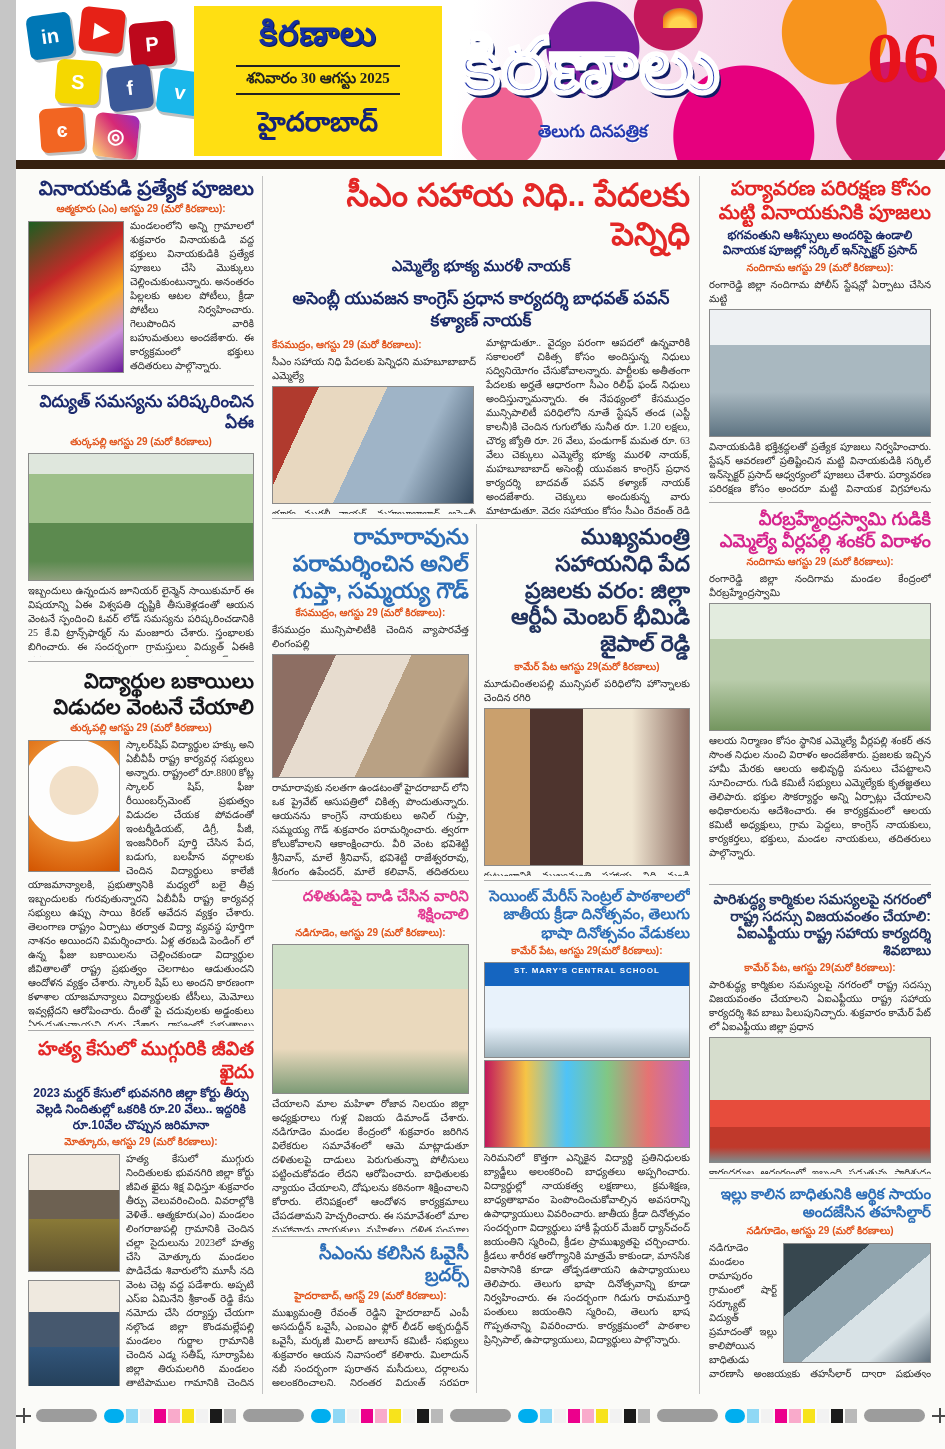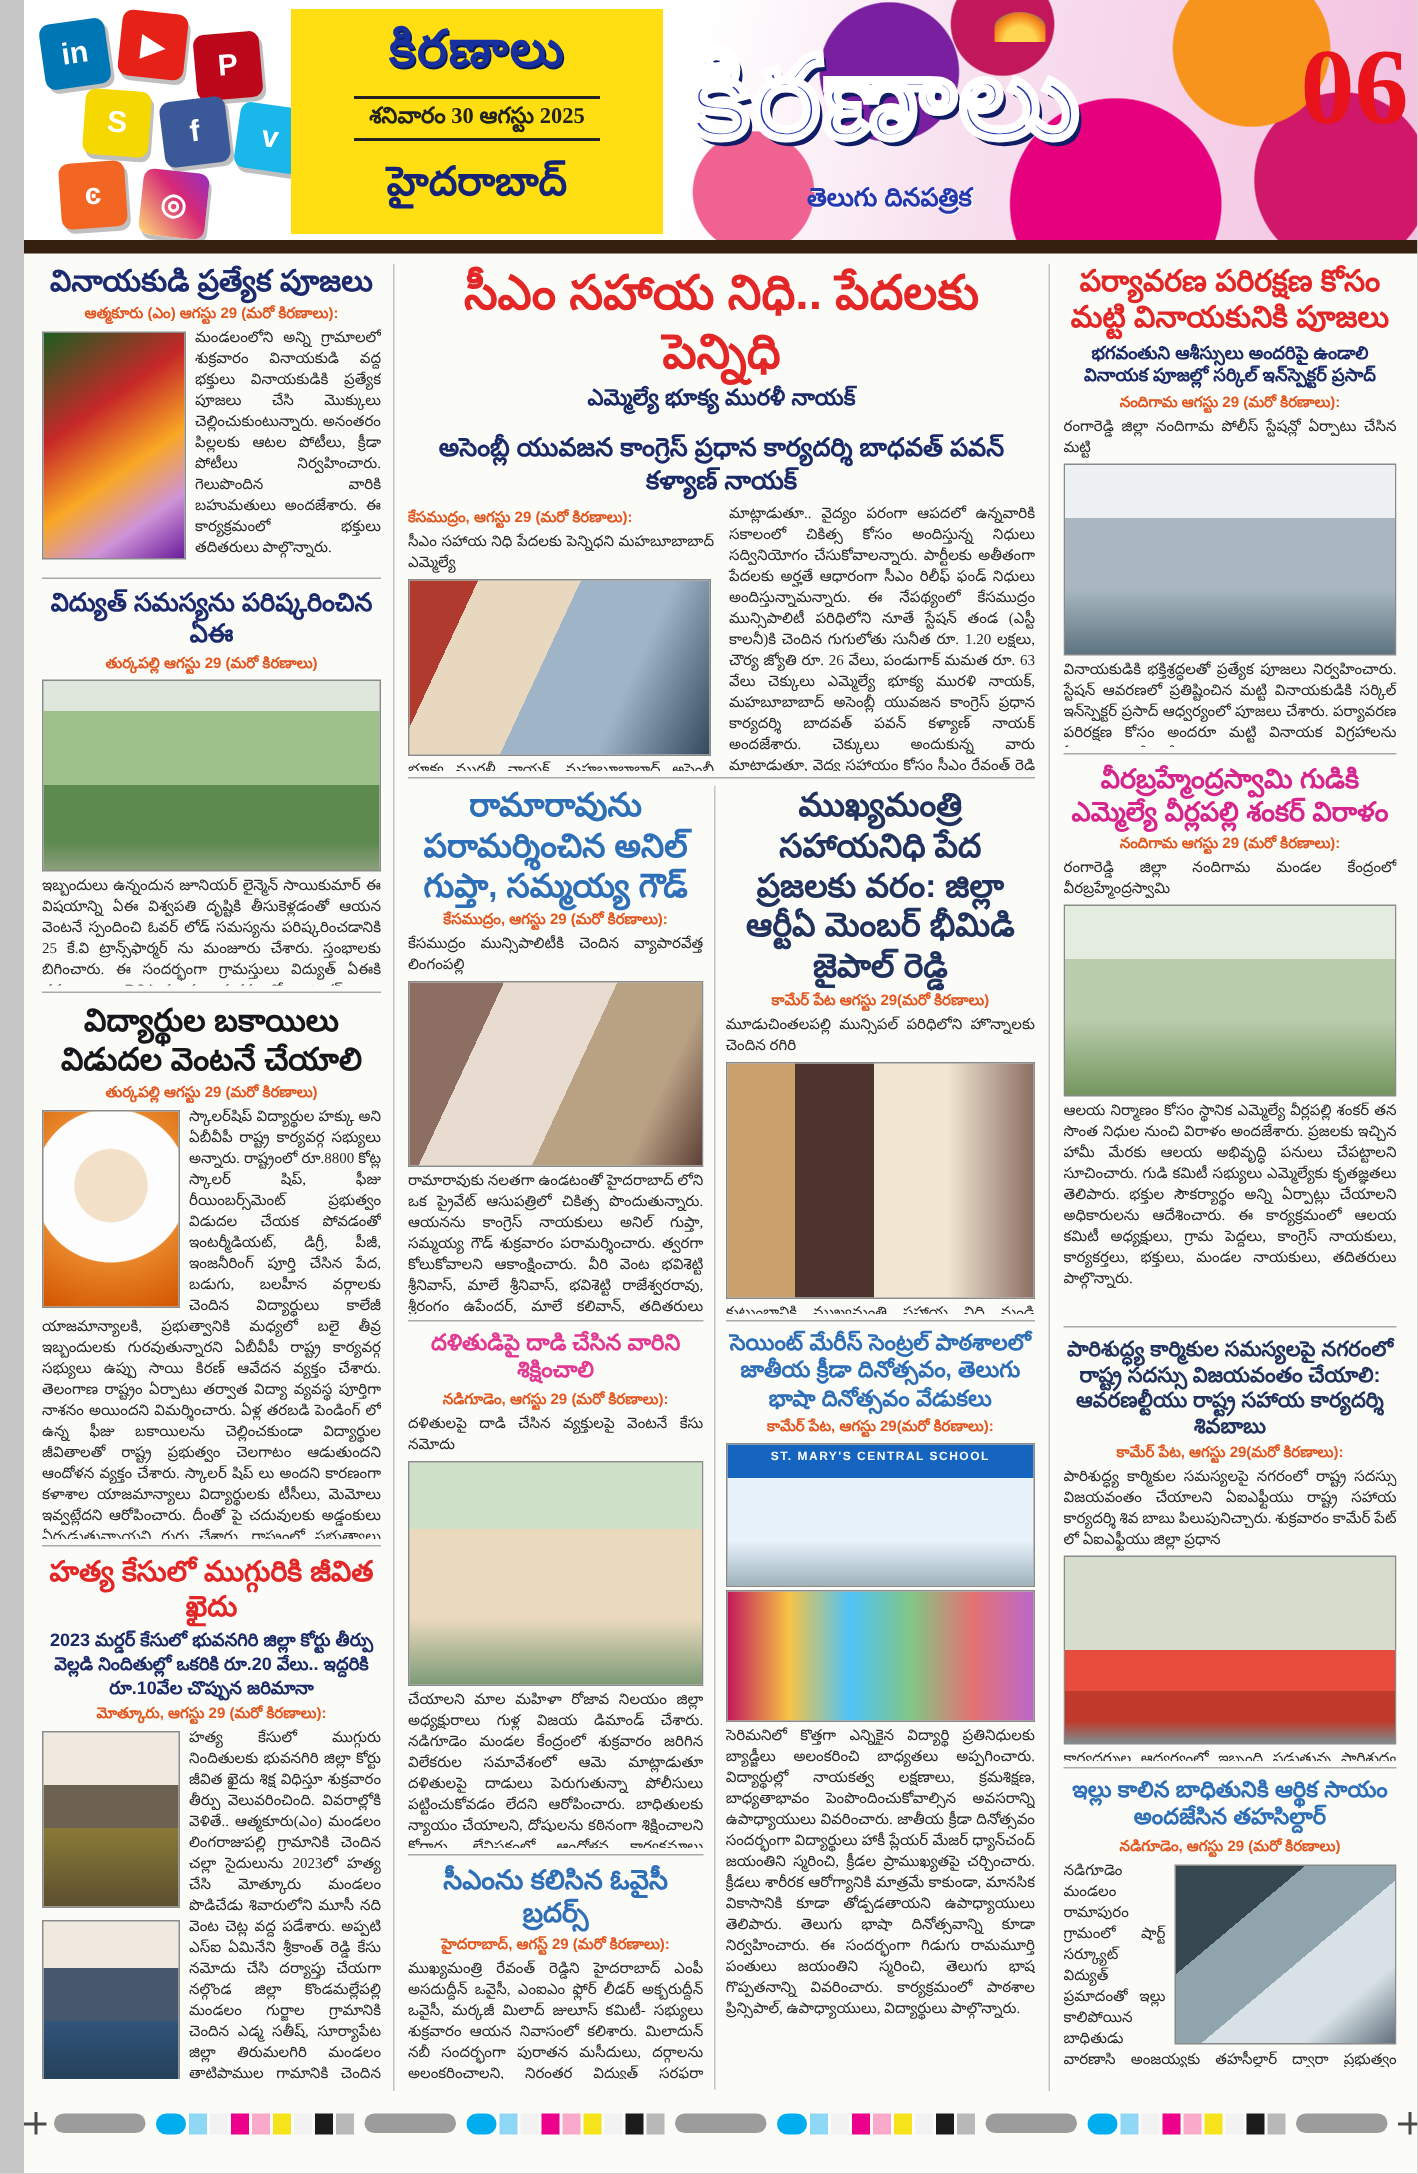--- a/index.html
+++ b/index.html
@@ -57,21 +57,21 @@
   
   .content{ position:absolute; left:16px; top:176px; width:929px; height:1218px; display:flex; }
   .col{ overflow:hidden; }
   .col-left{ width:246px; padding:0 8px 0 12px; }
   .col-center{ width:438px; padding:0 9px; border-left:1px solid #c3c3c3; border-right:1px solid #c3c3c3; }
   .col-right{ width:243px; padding:0 12px 0 9px; }
 
   article{ display:block; overflow:hidden; }
   .rule-top{ border-top:1px solid #a9a9a9; margin-top:4px; padding-top:6px; }
 
-  h2{ font-family:"Liberation Sans",sans-serif; text-align:center; line-height:1.22; }
+  h2{ font-family:"Liberation Sans",sans-serif; text-align:right; line-height:1.22; }
   .h-navy{ color:#1c2a6e; } .h-red{ color:#e32726; } .h-blue{ color:#2e6fb8; }
   .h-mag{ color:#d6268e; } .h-black{ color:#17171c; } .h-pink{ color:#e23a92; } .h-dnavy{ color:#22335f; }
 
   .dateline{ text-align:center; color:#e2571f; font-weight:bold; font-size:10px; margin:3px 0 2px; font-family:"Liberation Sans",sans-serif; }
   .subhead{ text-align:center; font-weight:bold; color:#1b2a68; font-family:"Liberation Sans",sans-serif; line-height:1.3; }
   .body-txt{ font-size:10px; line-height:1.4; color:#262626; text-align:justify; }
 
   .ph{ border:1px solid #8a8a8a; width:100%; }
   .ph-float-l{ float:left; margin:2px 6px 2px 0; }
   .ph-float-r{ float:right; margin:2px 0 2px 6px; }
@@ -213,21 +213,20 @@
           <article style="height:352px">
             <h2 class="h-blue" style="font-size:22px">రామారావును పరామర్శించిన అనిల్ గుప్తా, సమ్మయ్య గౌడ్</h2>
             <div class="dateline">కేసముద్రం, ఆగస్టు 29 (మరో కిరణాలు):</div>
             <div class="body-txt">కేసముద్రం మున్సిపాలిటీకి చెందిన వ్యాపారవేత్త లింగంపల్లి</div>
             <div class="ph ph-indoor" style="margin:3px 0"></div>
             <div class="body-txt">రామారావుకు నలతగా ఉండటంతో హైదరాబాద్ లోని ఒక ప్రైవేట్ ఆసుపత్రిలో చికిత్స పొందుతున్నారు. ఆయనను కాంగ్రెస్ నాయకులు అనిల్ గుప్తా, సమ్మయ్య గౌడ్ శుక్రవారం పరామర్శించారు. త్వరగా కోలుకోవాలని ఆకాంక్షించారు. వీరి వెంట భవిశెట్టి శ్రీనివాస్, మాలే శ్రీనివాస్, భవిశెట్టి రాజేశ్వరరావు, శ్రీరంగం ఉపేందర్, మాలే కలివాన్, తదితరులు ఉన్నారు.</div>
           </article>
           <article class="rule-top" style="height:352px">
             <h2 class="h-pink" style="font-size:15px">దళితుడిపై దాడి చేసిన వారిని శిక్షించాలి</h2>
             <div class="dateline">నడిగూడెం, ఆగస్టు 29 (మరో కిరణాలు):</div>
-            <div class="body-txt">దళితులపై దాడి చేసిన వ్యక్తులపై వెంటనే కేసు నమోదు</div>
             <div class="ph ph-group-out" style="margin:3px 0"></div>
             <div class="body-txt">చేయాలని మాల మహిళా రోజావ నిలయం జిల్లా అధ్యక్షురాలు గుళ్ల విజయ డిమాండ్ చేశారు. నడిగూడెం మండల కేంద్రంలో శుక్రవారం జరిగిన విలేకరుల సమావేశంలో ఆమె మాట్లాడుతూ దళితులపై దాడులు పెరుగుతున్నా పోలీసులు పట్టించుకోవడం లేదని ఆరోపించారు. బాధితులకు న్యాయం చేయాలని, దోషులను కఠినంగా శిక్షించాలని కోరారు. లేనిపక్షంలో ఆందోళన కార్యక్రమాలు చేపడతామని హెచ్చరించారు. ఈ సమావేశంలో మాల మహానాడు నాయకులు, మహిళలు, దళిత సంఘాల నాయకులు, తదితరులు పాల్గొన్నారు.</div>
           </article>
           <article class="rule-top" style="height:150px">
             <h2 class="h-blue" style="font-size:18px">సీఎంను కలిసిన ఓవైసీ బ్రదర్స్</h2>
             <div class="dateline">హైదరాబాద్, ఆగస్ట్ 29 (మరో కిరణాలు):</div>
             <div class="body-txt">ముఖ్యమంత్రి రేవంత్ రెడ్డిని హైదరాబాద్ ఎంపీ అసదుద్దీన్ ఒవైసీ, ఎంఐఎం ఫ్లోర్ లీడర్ అక్బరుద్దీన్ ఒవైసీ, మర్కజీ మిలాద్ జులూస్ కమిటీ- సభ్యులు శుక్రవారం ఆయన నివాసంలో కలిశారు. మిలాదున్ నబీ సందర్భంగా పురాతన మసీదులు, దర్గాలను అలంకరించాలని, నిరంతర విద్యుత్ సరఫరా చేయాలని సీఎంకు విజ్ఞప్తి చేశారు. సెప్టెంబర్ 14 న రాష్ట్ర వ్యాప్తంగా ప్రదర్శనలకు అనుమతి ఇవ్వాలని కమిటీ సభ్యులు కోరారు.</div>
           </article>
         </div>
 
@@ -265,21 +264,21 @@
 
       <article class="rule-top" style="height:378px">
         <h2 class="h-mag" style="font-size:18px">వీరబ్రహ్మేంద్రస్వామి గుడికి ఎమ్మెల్యే వీర్లపల్లి శంకర్ విరాళం</h2>
         <div class="dateline">నందిగామ ఆగస్టు 29 (మరో కిరణాలు):</div>
         <div class="body-txt">రంగారెడ్డి జిల్లా నందిగామ మండల కేంద్రంలో వీరబ్రహ్మేంద్రస్వామి</div>
         <div class="ph ph-temple" style="margin:3px 0"></div>
         <div class="body-txt">ఆలయ నిర్మాణం కోసం స్థానిక ఎమ్మెల్యే వీర్లపల్లి శంకర్ తన సొంత నిధుల నుంచి విరాళం అందజేశారు. ప్రజలకు ఇచ్చిన హామీ మేరకు ఆలయ అభివృద్ధి పనులు చేపట్టాలని సూచించారు. గుడి కమిటీ సభ్యులు ఎమ్మెల్యేకు కృతజ్ఞతలు తెలిపారు. భక్తుల సౌకర్యార్థం అన్ని ఏర్పాట్లు చేయాలని అధికారులను ఆదేశించారు. ఈ కార్యక్రమంలో ఆలయ కమిటీ అధ్యక్షులు, గ్రామ పెద్దలు, కాంగ్రెస్ నాయకులు, కార్యకర్తలు, భక్తులు, మండల నాయకులు, తదితరులు పాల్గొన్నారు.</div>
       </article>
 
       <article class="rule-top" style="height:290px">
-        <h2 class="h-dnavy" style="font-size:14px">పారిశుద్ధ్య కార్మికుల సమస్యలపై నగరంలో రాష్ట్ర సదస్సు విజయవంతం చేయాలి: ఆవరణల్టీయు రాష్ట్ర సహాయ కార్యదర్శి శివబాబు</h2>
+        <h2 class="h-dnavy" style="font-size:14px">పారిశుద్ధ్య కార్మికుల సమస్యలపై నగరంలో రాష్ట్ర సదస్సు విజయవంతం చేయాలి: ఏఐఎఫ్టీయు రాష్ట్ర సహాయ కార్యదర్శి శివబాబు</h2>
         <div class="dateline">కామేర్ పేట, ఆగస్టు 29(మరో కిరణాలు):</div>
         <div class="body-txt">పారిశుద్ధ్య కార్మికుల సమస్యలపై నగరంలో రాష్ట్ర సదస్సు విజయవంతం చేయాలని ఏఐఎఫ్టీయు రాష్ట్ర సహాయ కార్యదర్శి శివ బాబు పిలుపునిచ్చారు. శుక్రవారం కామేర్ పేట్ లో ఏఐఎఫ్టీయు జిల్లా ప్రధాన</div>
         <div class="ph ph-sani" style="margin:3px 0"></div>
         <div class="body-txt">కార్యదర్శుల ఆధ్వర్యంలో ఇబ్బంది పడుతున్న పారిశుద్ధ్య కార్మికుల సమస్యలపై పోస్టర్ ను ఆవిష్కరించారు. ఈ సందర్భంగా ఆయన మాట్లాడుతూ కార్పొరేషన్లలో పని చేస్తున్న కార్మికులకు కనీస వేతనాలు అమలు చేయాలని డిమాండ్ చేశారు. సెప్టెంబర్ 7 న నగరంలో జరిగే రాష్ట్ర స్థాయి సదస్సును విజయవంతం చేయాలని కోరారు. ఈ కార్యక్రమంలో యూనియన్ నాయకులు, పారిశుద్ధ్య కార్మికులు, తదితరులు పాల్గొన్నారు.</div>
       </article>
 
       <article class="rule-top" style="height:200px">
         <h2 class="h-blue" style="font-size:15px">ఇల్లు కాలిన బాధితునికి ఆర్థిక సాయం అందజేసిన తహసిల్దార్</h2>
         <div class="dateline">నడిగూడెం, ఆగస్టు 29 (మరో కిరణాలు)</div>
         <div class="body-txt">

